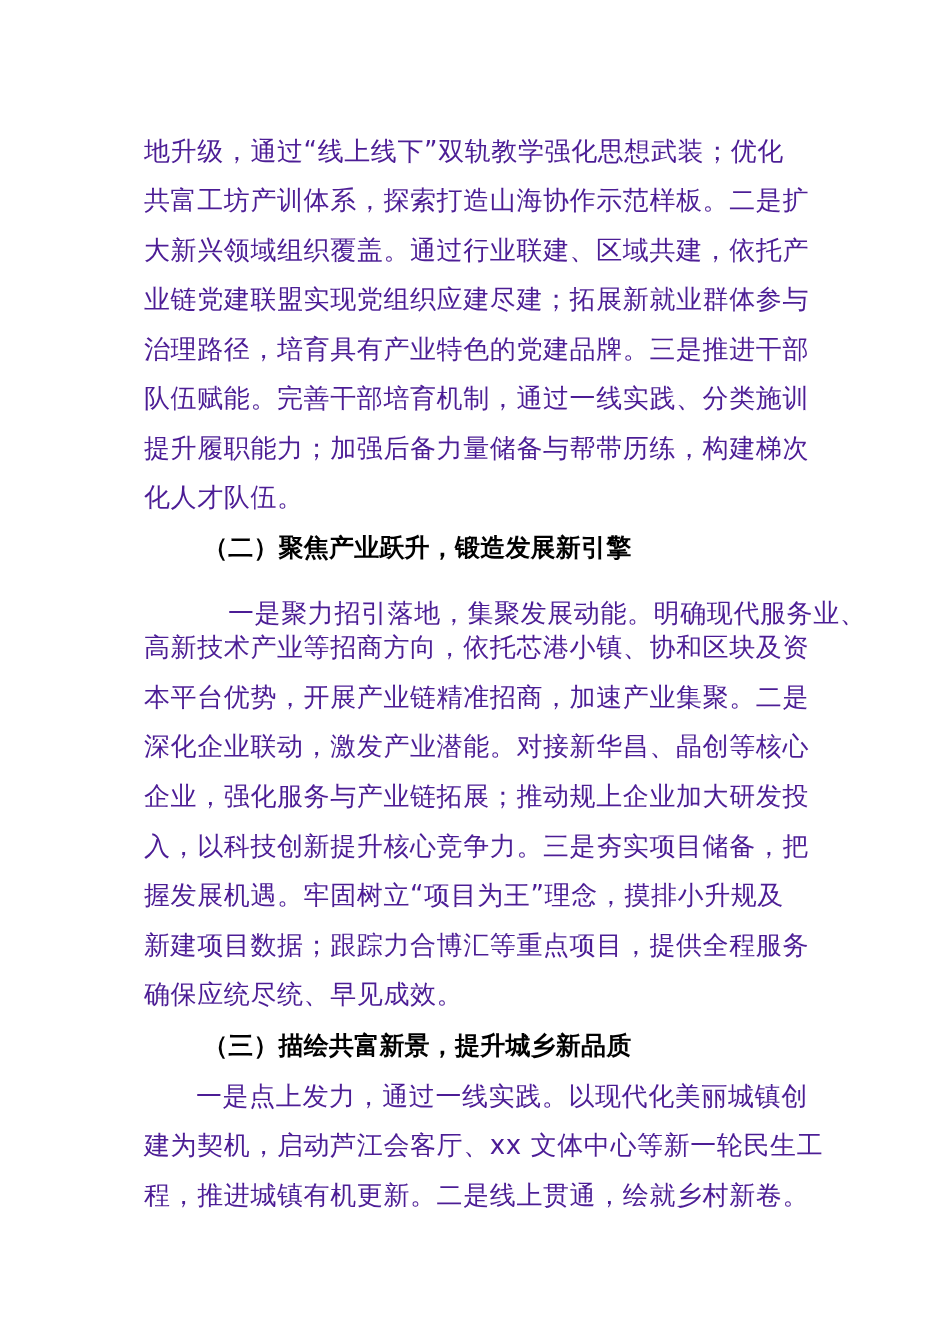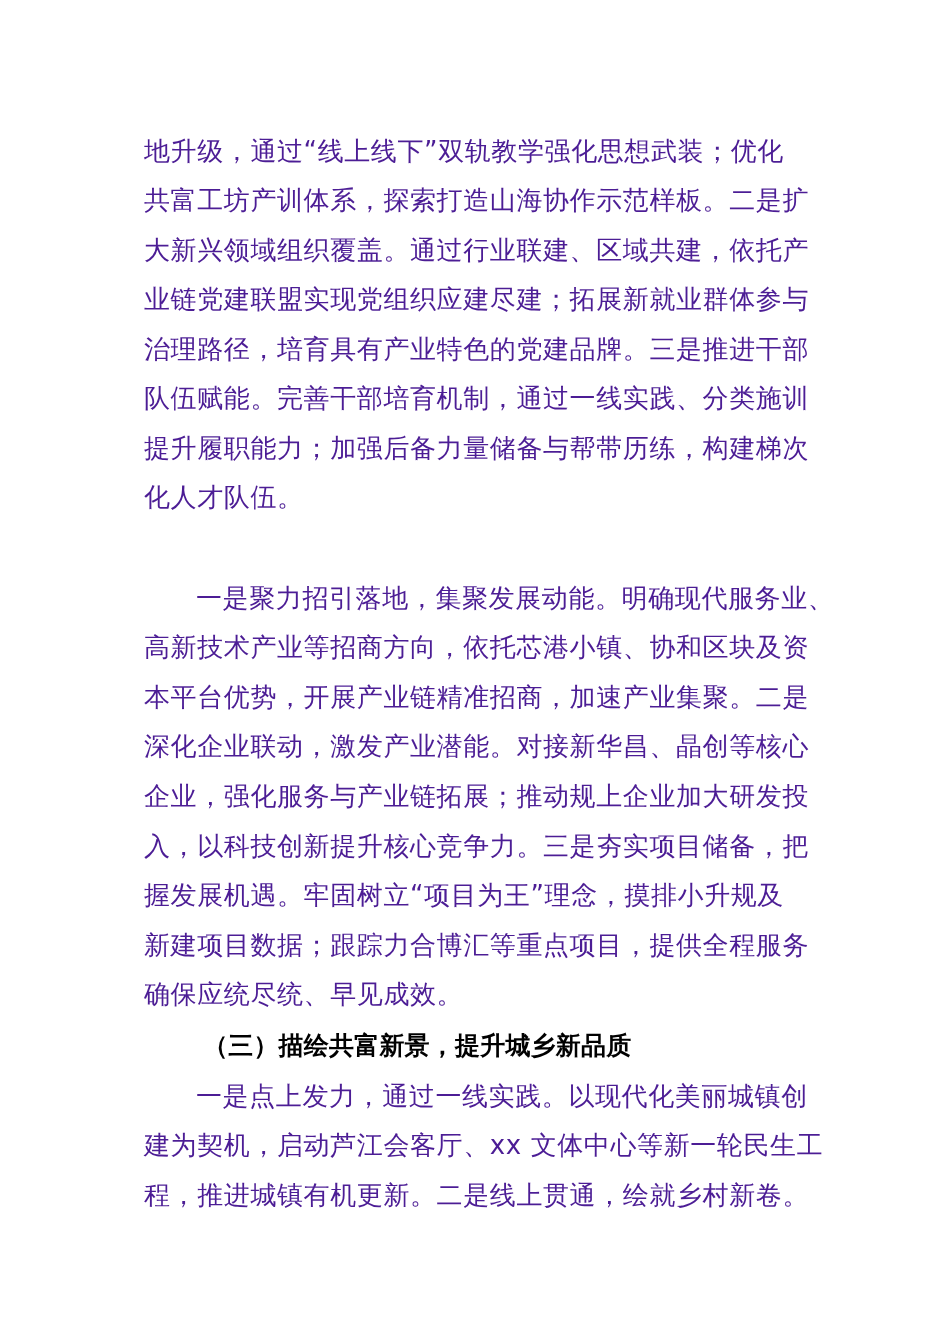--- a/index.html
+++ b/index.html
@@ -57,23 +57,24 @@
     <div class="line" style="top:131px;">地升级，通过“线上线下”双轨教学强化思想武装；优化</div>
     <div class="line" style="top:180px;">共富工坊产训体系，探索打造山海协作示范样板。二是扩</div>
     <div class="line" style="top:230px;">大新兴领域组织覆盖。通过行业联建、区域共建，依托产</div>
     <div class="line" style="top:279px;">业链党建联盟实现党组织应建尽建；拓展新就业群体参与</div>
     <div class="line" style="top:329px;">治理路径，培育具有产业特色的党建品牌。三是推进干部</div>
     <div class="line" style="top:378px;">队伍赋能。完善干部培育机制，通过一线实践、分类施训</div>
     <div class="line" style="top:428px;">提升履职能力；加强后备力量储备与帮带历练，构建梯次</div>
     <div class="line" style="top:477px;">化人才队伍。</div>
   </div>
 
+  <div class="heading" style="top:528px;">（二）聚焦产业跃升，锻造发展新引擎</div>
 
   <div>
-    <div class="line indent" style="top:578px;">一是聚力招引落地，集聚发展动能。明确现代服务业、</div>
+    <div class="line indent" style="top:593px;margin-left:32px;">一是聚力招引落地，集聚发展动能。明确现代服务业、</div>
     <div class="line" style="top:627px;">高新技术产业等招商方向，依托芯港小镇、协和区块及资</div>
     <div class="line" style="top:677px;">本平台优势，开展产业链精准招商，加速产业集聚。二是</div>
     <div class="line" style="top:726px;">深化企业联动，激发产业潜能。对接新华昌、晶创等核心</div>
     <div class="line" style="top:776px;">企业，强化服务与产业链拓展；推动规上企业加大研发投</div>
     <div class="line" style="top:826px;">入，以科技创新提升核心竞争力。三是夯实项目储备，把</div>
     <div class="line" style="top:875px;">握发展机遇。牢固树立“项目为王”理念，摸排小升规及</div>
     <div class="line" style="top:925px;">新建项目数据；跟踪力合博汇等重点项目，提供全程服务</div>
     <div class="line" style="top:974px;">确保应统尽统、早见成效。</div>
   </div>
 

